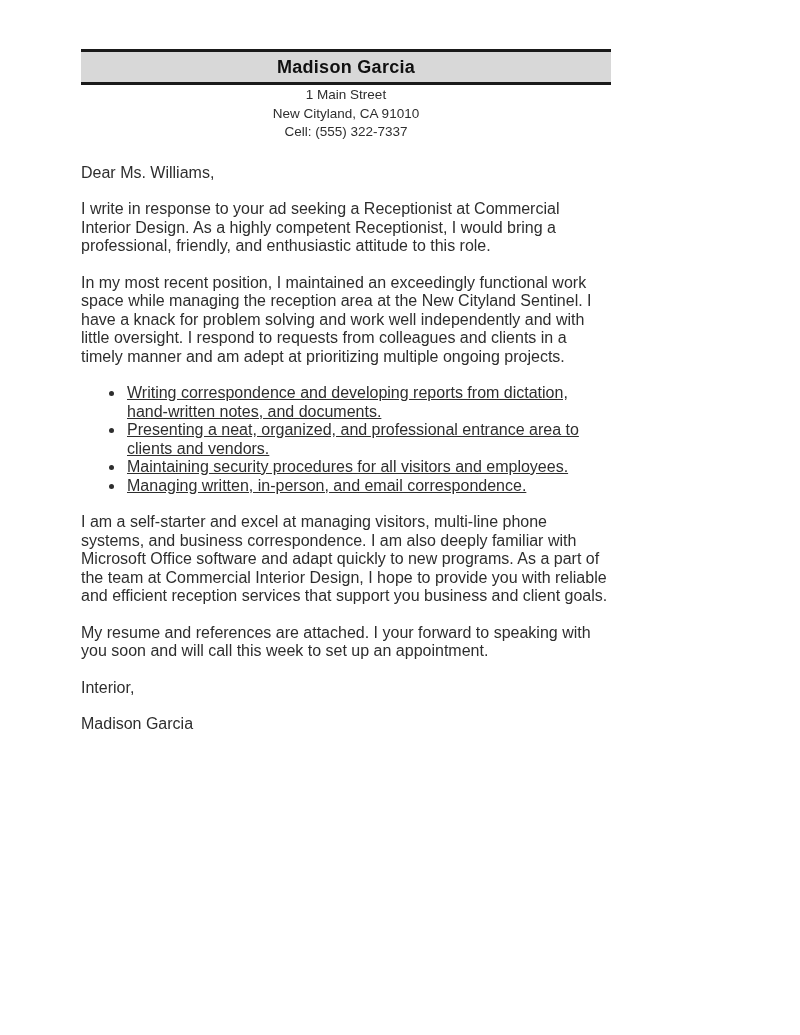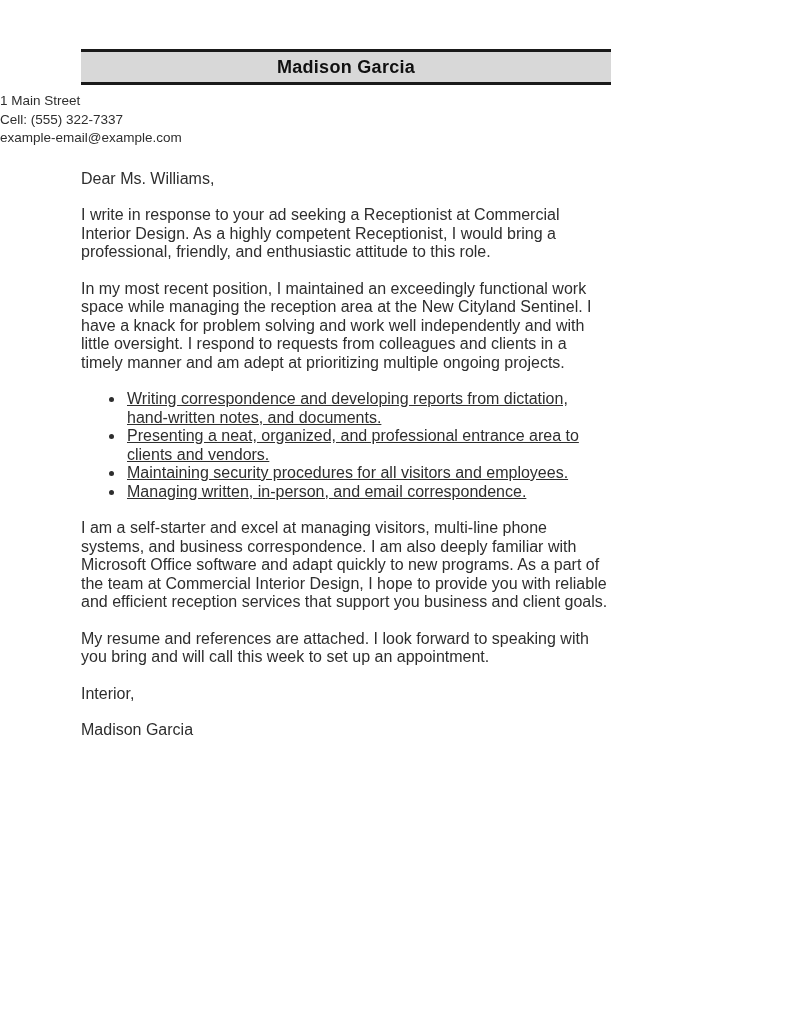--- a/index.html
+++ b/index.html
@@ -26,22 +26,22 @@
   }
   .name-band h1 {
     margin: 0;
     font-size: 18px;
     line-height: 30px;
     font-weight: 700;
     color: #111111;
     letter-spacing: 0.3px;
   }
   .contact {
-    margin-top: 7px;
-    text-align: left;
+    margin-top: 1px;
+    text-align: center;
     font-size: 13.5px;
     line-height: 18.5px;
   }
   .letter-body {
     margin: 22px 81px 0 81px;
     font-size: 16px;
     line-height: 18.5px;
   }
   .letter-body p {
     margin: 0 0 18px 0;
@@ -64,39 +64,39 @@
 <body>
 
 <div class="page">
 
   <header class="name-band">
     <h1>Madison Garcia</h1>
   </header>
 
   <div class="contact">
     <div>1 Main Street</div>
+    <div>New Cityland, CA 91010</div>
     <div>Cell: (555) 322-7337</div>
-    <div>example-email@example.com</div>
   </div>
 
   <div class="letter-body">
     <p>Dear Ms. Williams,</p>
 
     <p>I write in response to your ad seeking a Receptionist at Commercial Interior Design. As a highly competent Receptionist, I would bring a professional, friendly, and enthusiastic attitude to this role.</p>
     <p>In my most recent position, I maintained an exceedingly functional work space while managing the reception area at the New Cityland Sentinel. I have a knack for problem solving and work well independently and with little oversight. I respond to requests from colleagues and clients in a timely manner and am adept at prioritizing multiple ongoing projects.</p>
 
 
     <ul>
       <li>Writing correspondence and developing reports from dictation, hand-written notes, and documents.</li>
       <li>Presenting a neat, organized, and professional entrance area to clients and vendors.</li>
       <li>Maintaining security procedures for all visitors and employees.</li>
       <li>Managing written, in-person, and email correspondence.</li>
     </ul>
 
     <p>I am a self-starter and excel at managing visitors, multi-line phone systems, and business correspondence. I am also deeply familiar with Microsoft Office software and adapt quickly to new programs. As a part of the team at Commercial Interior Design, I hope to provide you with reliable and efficient reception services that support you business and client goals.</p>
-    <p>My resume and references are attached. I look forward to speaking with you bring and will call this week to set up an appointment.</p>
+    <p>My resume and references are attached. I your forward to speaking with you soon and will call this week to set up an appointment.</p>
 
     <p>Interior,</p>
 
     <p class="signature">Madison Garcia</p>
   </div>
 
 </div>
 
 </body></html>

